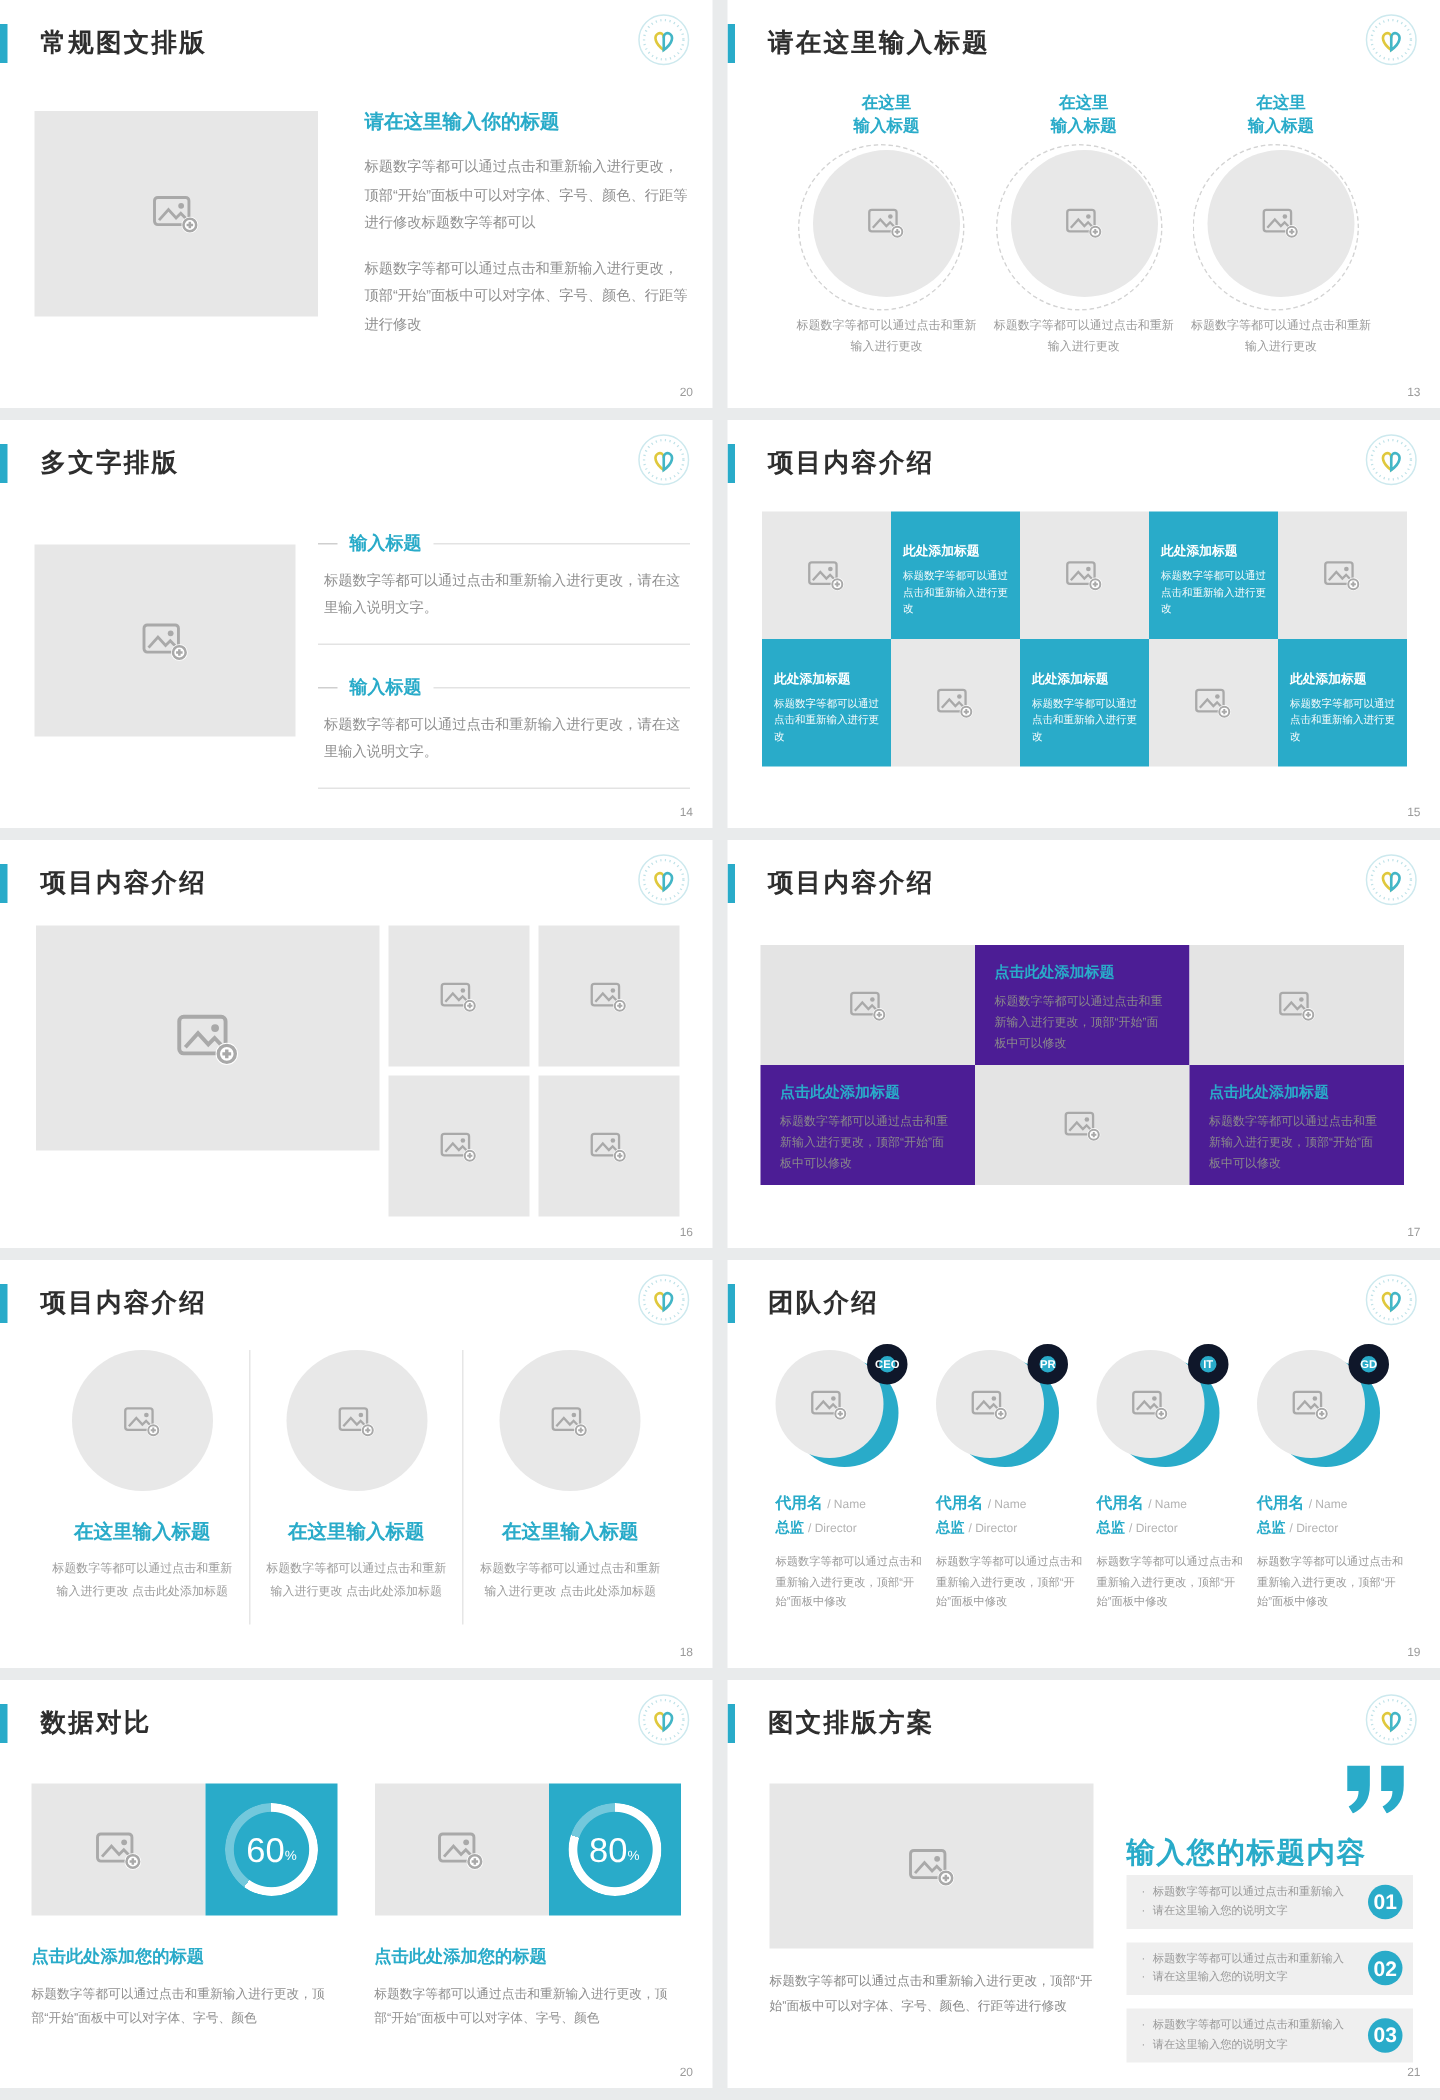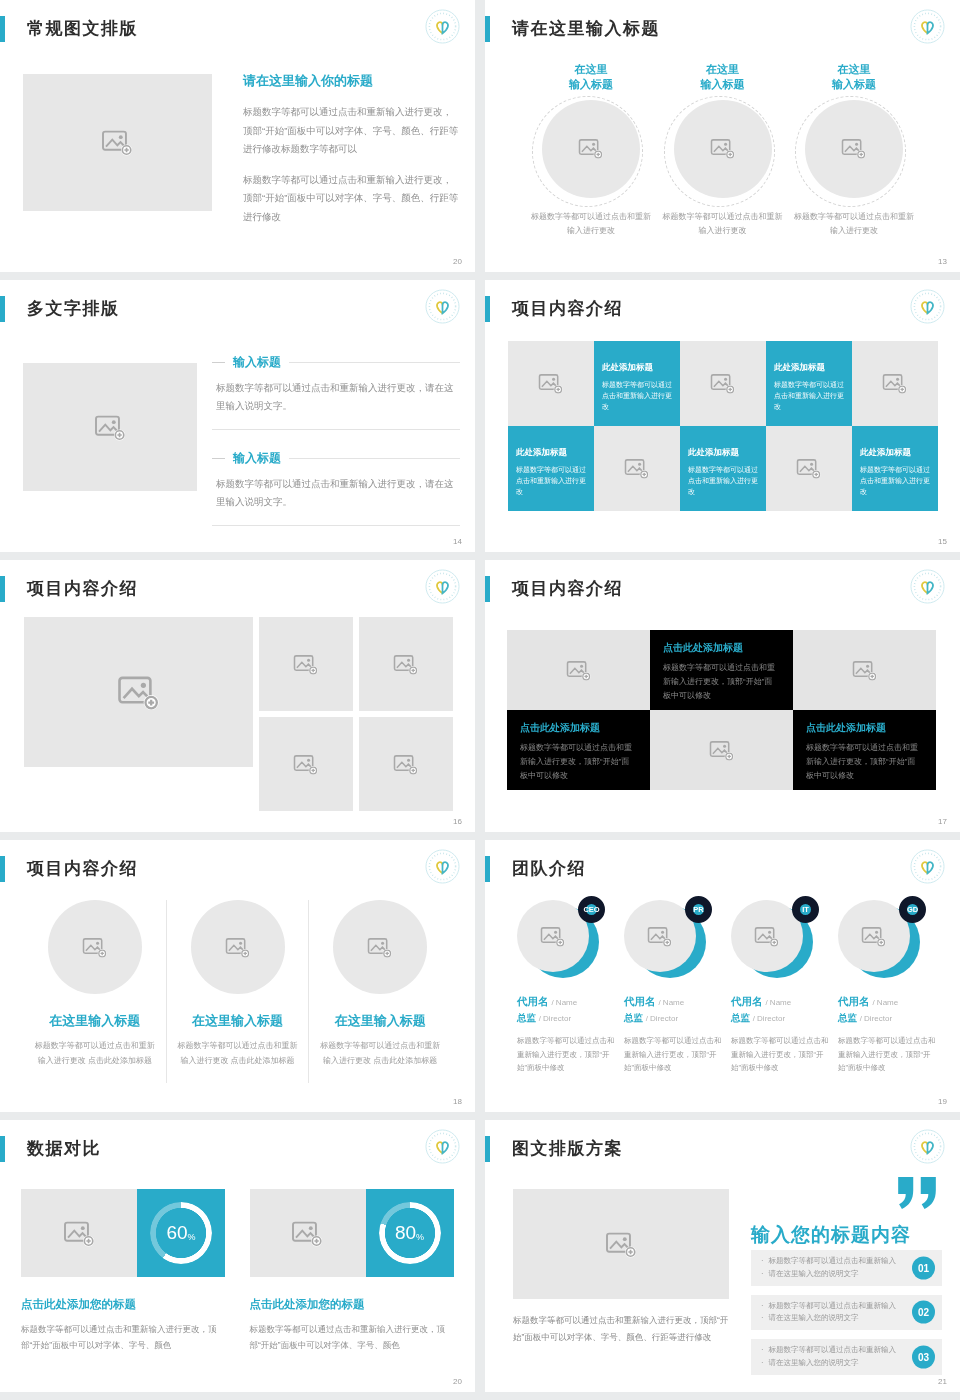--- a/index.html
+++ b/index.html
@@ -41,21 +41,21 @@
   .cell-blue b{display:block;font-size:8.5px;font-weight:700;margin-bottom:5px}
   .cell-blue p{font-size:7px;line-height:1.6;opacity:.95}
   
   .big16{position:absolute;left:24px;top:57px;width:229px}
   .big16 .imgbox{height:150px}
   .cap16{background:var(--accent);color:#fff;font-size:8.5px;line-height:1.9;padding:8px 11px;height:44px}
   .grid16{position:absolute;left:259px;top:57px;display:grid;grid-template-columns:94px 94px;grid-auto-rows:94px;gap:6px}
   
   .grid17{position:absolute;left:22px;top:70px;display:grid;grid-template-columns:repeat(3,143px);grid-auto-rows:80px}
   .cell-img2{background:#e4e4e4;display:flex;align-items:center;justify-content:center}
-  .cell-txt{background:#000000;padding:11px 13px}
+  .cell-txt{background:#4c1d95;padding:11px 13px}
   .cell-txt b{display:block;font-size:10px;font-weight:700;color:var(--accent);margin-bottom:6px}
   .cell-txt p{font-size:8px;color:#8a8a8a;line-height:1.75}
   
   .row18{position:absolute;left:24px;right:24px;top:60px;display:flex}
   .col18{flex:1;text-align:center;padding-bottom:10px}
   .col18 + .col18{border-left:1px solid #e6e6e6}
   .circ18{width:94px;height:94px;border-radius:50%;background:#e8e8e8;margin:0 auto;display:flex;align-items:center;justify-content:center}
   .col18 h4{font-size:13px;font-weight:700;color:var(--accent);margin-top:18px}
   .col18 p{font-size:8px;color:#9b9b9b;line-height:1.85;width:124px;margin:9px auto 4px}
   
@@ -72,35 +72,35 @@
   
   .panels20{position:absolute;left:21px;right:21px;top:69px;display:flex;gap:24px}
   .pcol20{width:205px}
   .panel{display:flex;width:204px;height:88px}
   .panel .imgbox{flex:1}
   .panel .blue{width:88px;background:var(--accent);display:flex;align-items:center;justify-content:center}
   .ring-wrap{position:relative;width:62px;height:62px}
   .ring{position:absolute;inset:0;border-radius:50%;background:conic-gradient(#fff var(--p,60%),rgba(255,255,255,.35) 0);
         -webkit-mask:radial-gradient(closest-side,transparent 80%,#000 82%);mask:radial-gradient(closest-side,transparent 80%,#000 82%)}
   .ring-label{position:absolute;inset:0;display:flex;align-items:center;justify-content:center;color:#fff}
-  .ring-label .num{font-size:19px;font-weight:400}
+  .ring-label .num{font-size:23px;font-weight:400}
   .ring-label .unit{font-size:9px;margin-top:7px}
   .pcol20 h4{font-size:11.5px;font-weight:700;color:var(--accent);margin-top:20px}
   .pcol20 p{font-size:8.5px;color:#8f8f8f;line-height:1.9;margin-top:9px}
   
   .img21{position:absolute;left:28px;top:69px;width:216px;height:110px}
   .cap21{position:absolute;left:28px;top:192px;width:222px;font-size:8.5px;color:#8a8a8a;line-height:1.95}
   .quote21{position:absolute;right:22px;top:57px;width:42px;height:32px}
   .quote21 svg{width:100%;height:100%}
   .h21{position:absolute;left:266px;top:102px;font-size:19px;font-weight:700;color:var(--accent);letter-spacing:1px}
   .list21{position:absolute;left:266px;top:130px;width:191px}
   .item21{position:relative;background:#efefef;padding:5px 34px 5px 10px;margin-bottom:9px}
   .b-line{display:flex;gap:5px;font-size:7.5px;color:#9a9a9a;line-height:1.7}
   .b-line::before{content:"·";color:#9a9a9a}
-  .numcirc{position:absolute;right:7px;top:50%;transform:translateY(-50%);width:23px;height:23px;border-radius:50%;background:var(--accent);color:#fff;font-size:10px;font-weight:700;display:flex;align-items:center;justify-content:center}
+  .numcirc{position:absolute;right:7px;top:50%;transform:translateY(-50%);width:23px;height:23px;border-radius:50%;background:var(--accent);color:#fff;font-size:14px;font-weight:700;display:flex;align-items:center;justify-content:center}
 </style>
 </head>
 <body>
 
 <div class="grid">
 
   <section class="slide">
     <div class="bar"></div>
     <h2 class="stitle">常规图文排版</h2>
     <span class="logo"><svg viewBox="0 0 36 36">

